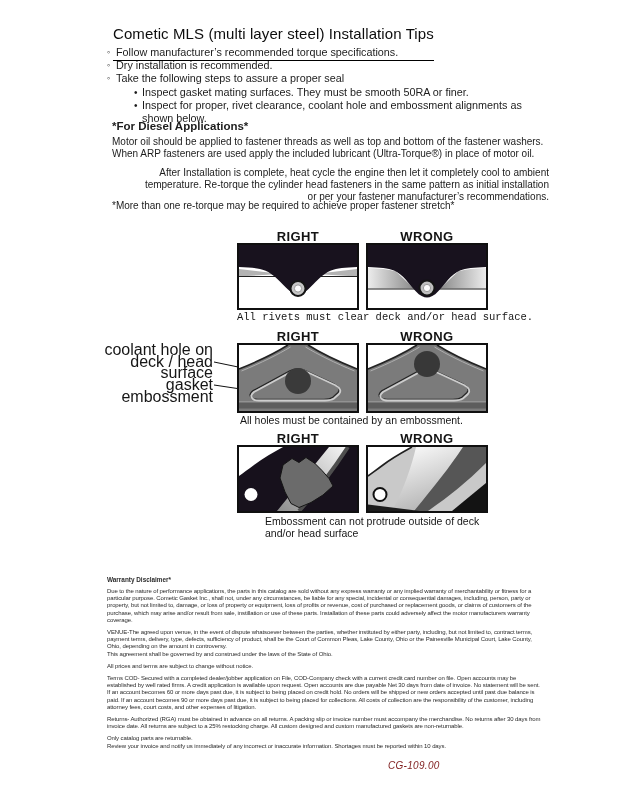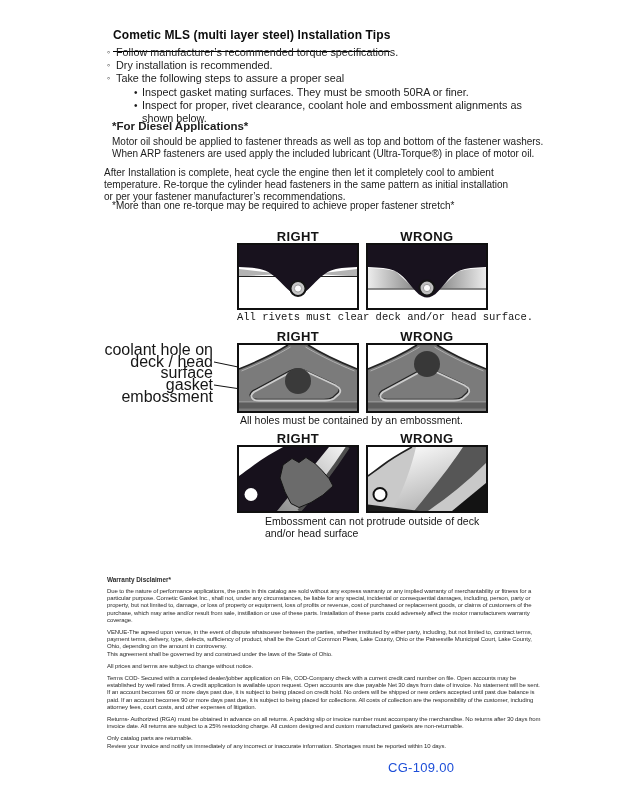--- a/index.html
+++ b/index.html
@@ -1,36 +1,36 @@
 <!DOCTYPE html>
 <html><head>
 <meta charset="utf-8">
 <style>
   html,body{margin:0;padding:0;background:#ffffff;}
   #page{position:relative;width:618px;height:800px;background:#ffffff;overflow:hidden;
         font-family:"Liberation Sans","DejaVu Sans",sans-serif;color:#1c1c1c;}
   .abs{position:absolute;}
   .prelines{white-space:pre-line;}
-  .page-title{font-size:12px;font-weight:bold;letter-spacing:.1px;color:#0d0d0d;
-              border-bottom:1.6px solid #000;padding-bottom:9px;display:inline-block;}
+  .page-title{font-size:15px;font-weight:normal;letter-spacing:.1px;color:#0d0d0d;
+              border-bottom:1.6px solid #000;padding-bottom:18px;display:inline-block;}
   .tips{left:107px;top:46px;width:436px;font-size:10.8px;line-height:13.2px;}
   .brow{display:flex;}
   .brow .marker{width:9px;flex:0 0 9px;font-size:9px;line-height:13.2px;}
   .brow.sub{padding-left:27px;}
   .brow.sub .marker{width:8px;flex:0 0 8px;font-size:10px;}
   .body-txt{font-size:10px;line-height:12px;width:436px;}
   .sec-head{font-size:11.5px;font-weight:bold;}
   .rw{width:122px;text-align:center;font-size:13px;font-weight:bold;letter-spacing:.4px;color:#141414;}
   .cap{font-size:10.5px;line-height:11.5px;color:#161616;}
   .sidelabel{width:113px;text-align:right;font-size:16px;line-height:11.5px;color:#161616;}
   .panel{display:block;}
   .legal{left:107px;top:576px;width:434px;color:#2b2b2b;}
   .legal h3{margin:0 0 5px 0;font-size:6.4px;}
   .legal p{margin:0 0 5px 0;font-size:6px;line-height:7.2px;letter-spacing:-.1px;}
-  .footer{font-size:13px;color:#1d4ed8;letter-spacing:.3px;}
+  .footer{font-size:10px;color:#7f1d1d;letter-spacing:.3px;font-style:italic;}
 </style>
 </head>
 <body>
 
 <div id="page">
 
   <div class="abs" style="left:113px;top:25px;">
     <span class="page-title">Cometic MLS (multi layer steel) Installation Tips</span>
   </div>
 
@@ -53,21 +53,21 @@
     </div>
     <div class="brow sub">
       <span class="marker">•</span>
       <span>Inspect for proper, rivet clearance, coolant hole and embossment alignments as shown below.</span>
     </div>
   </div>
 
   <div class="abs sec-head" style="left:112px;top:120px;">*For Diesel Applications*</div>
   <div class="abs body-txt prelines" style="left:112px;top:136px;">Motor oil should be applied to fastener threads as well as top and bottom of the fastener washers.
 When ARP fasteners are used apply the included lubricant (Ultra-Torque®) in place of motor oil.</div>
-  <div class="abs body-txt prelines" style="left:104px;top:167px;">After Installation is complete, heat cycle the engine then let it completely cool to ambient
+  <div class="abs body-txt prelines" style="left:113px;top:167px;text-align:right;">After Installation is complete, heat cycle the engine then let it completely cool to ambient
 temperature. Re-torque the cylinder head fasteners in the same pattern as initial installation
 or per your fastener manufacturer’s recommendations.</div>
   <div class="abs body-txt" style="left:112px;top:200px;">*More than one re-torque may be required to achieve proper fastener stretch*</div>
 
   <div class="abs rw" style="left:237px;top:229px;">RIGHT</div>
   <div class="abs rw" style="left:366px;top:229px;">WRONG</div>
 
   <svg class="abs panel" style="left:237px;top:243px;" width="122" height="67" viewBox="0 0 122 67">
     <rect x="0" y="0" width="122" height="67" fill="#ffffff"></rect>
     <path d="M2,26 L44,31 L2,33.5 Z" fill="#b3b3b3"></path>

